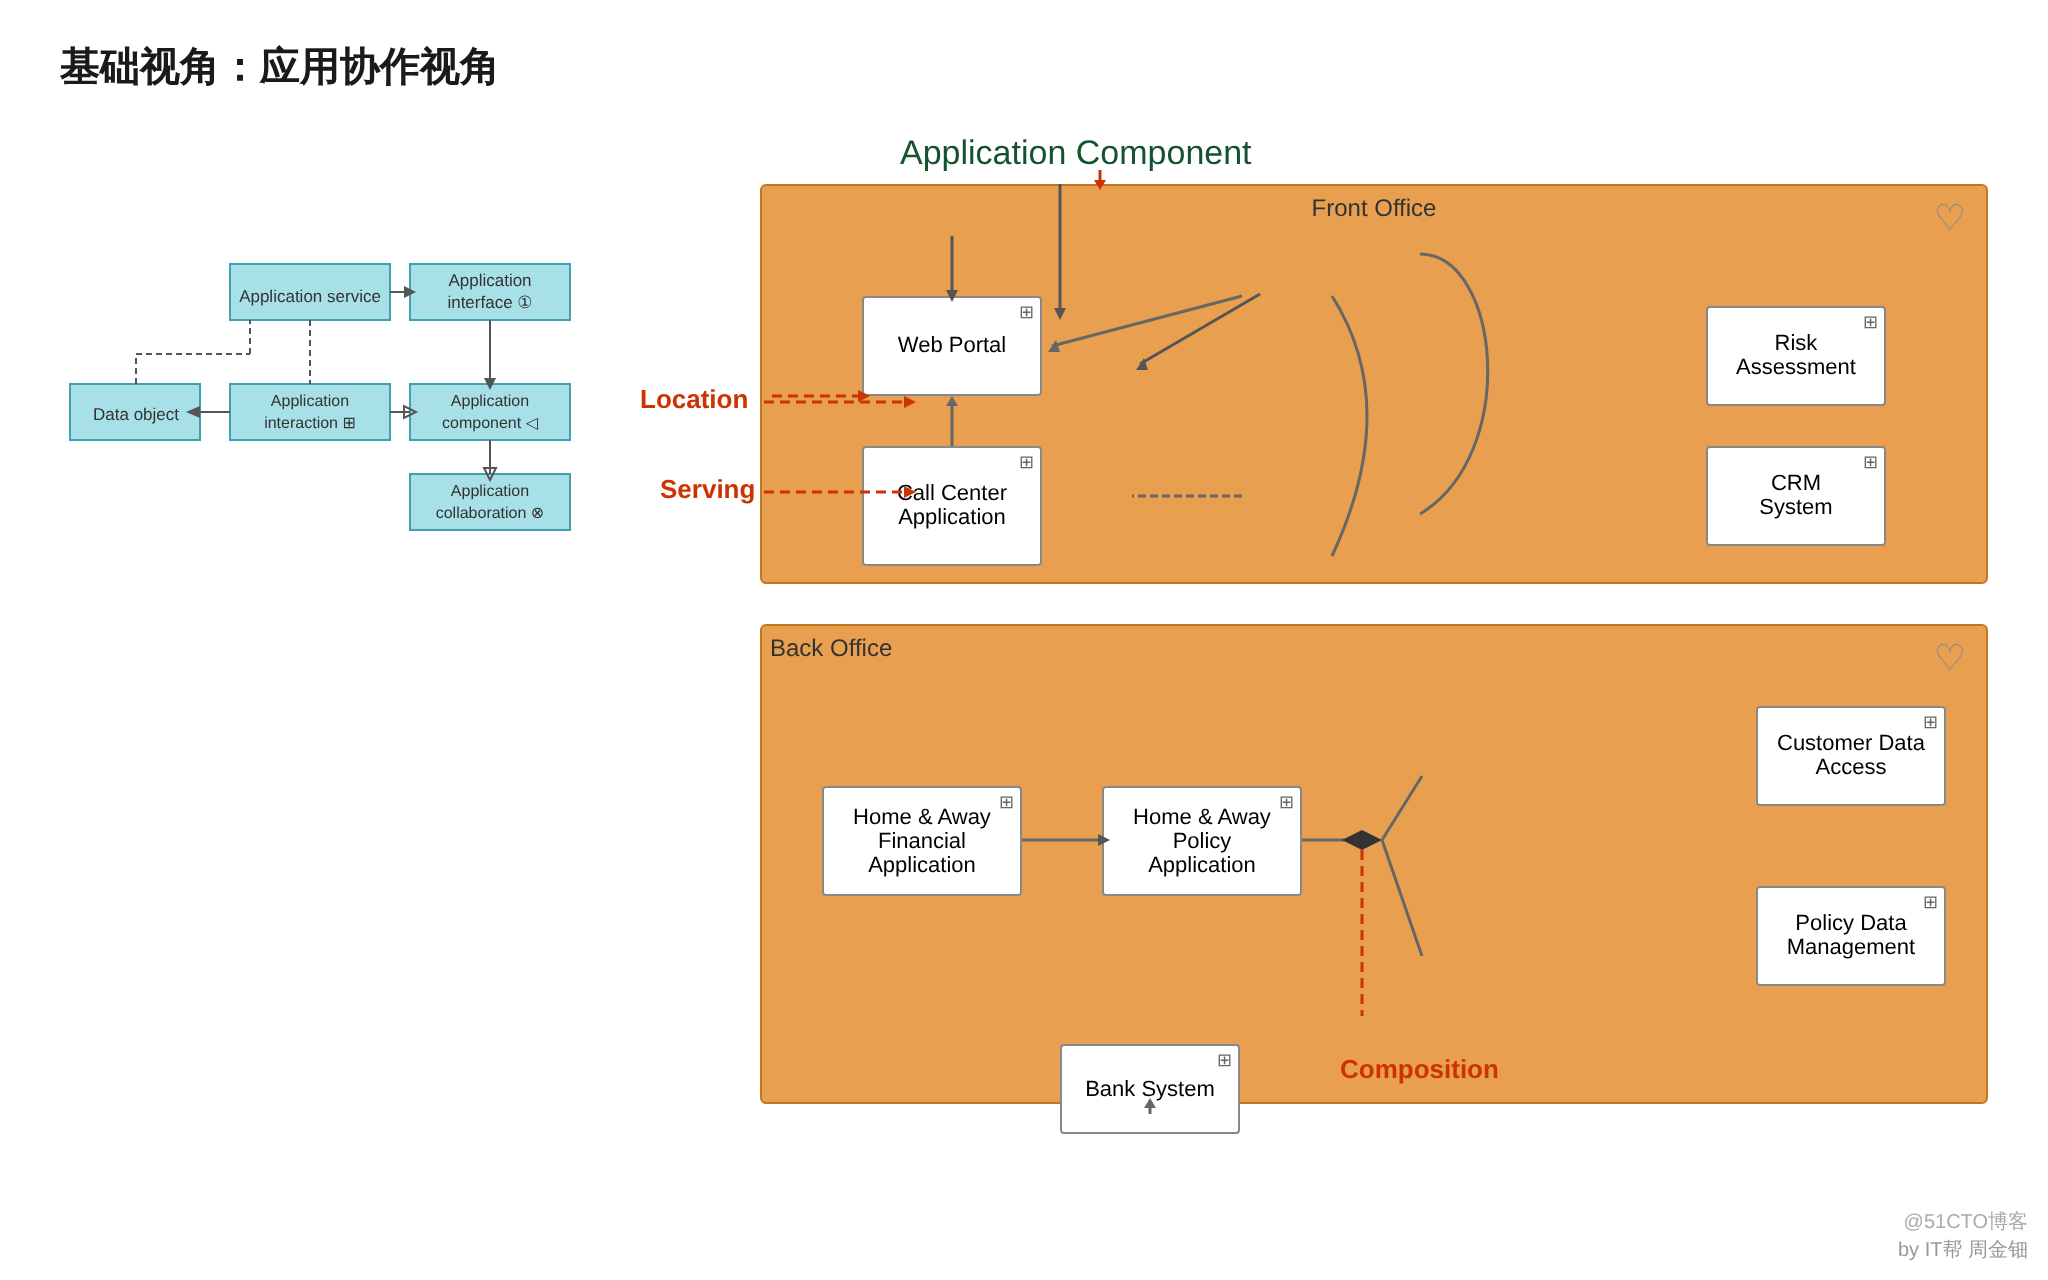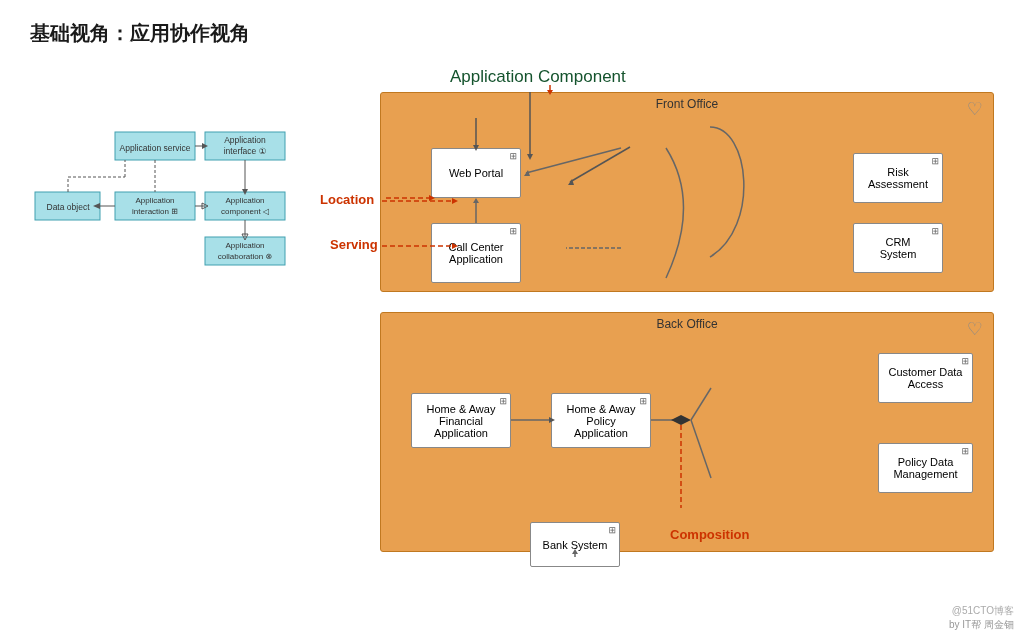--- a/index.html
+++ b/index.html
@@ -82,21 +82,21 @@
       top: 245px;
       left: 60px;
       right: 0;
       height: 240px;
       background: #e8a050;
       border: 1.5px solid #c07820;
       border-radius: 3px;
     }
 
     .back-office-label {
-      text-align: center;
+      text-align: left;
       font-size: 12px;
       color: #333;
       padding: 4px;
     }
 
     
     .comp-box {
       background: #fff;
       border: 1.5px solid #888;
       border-radius: 2px;

